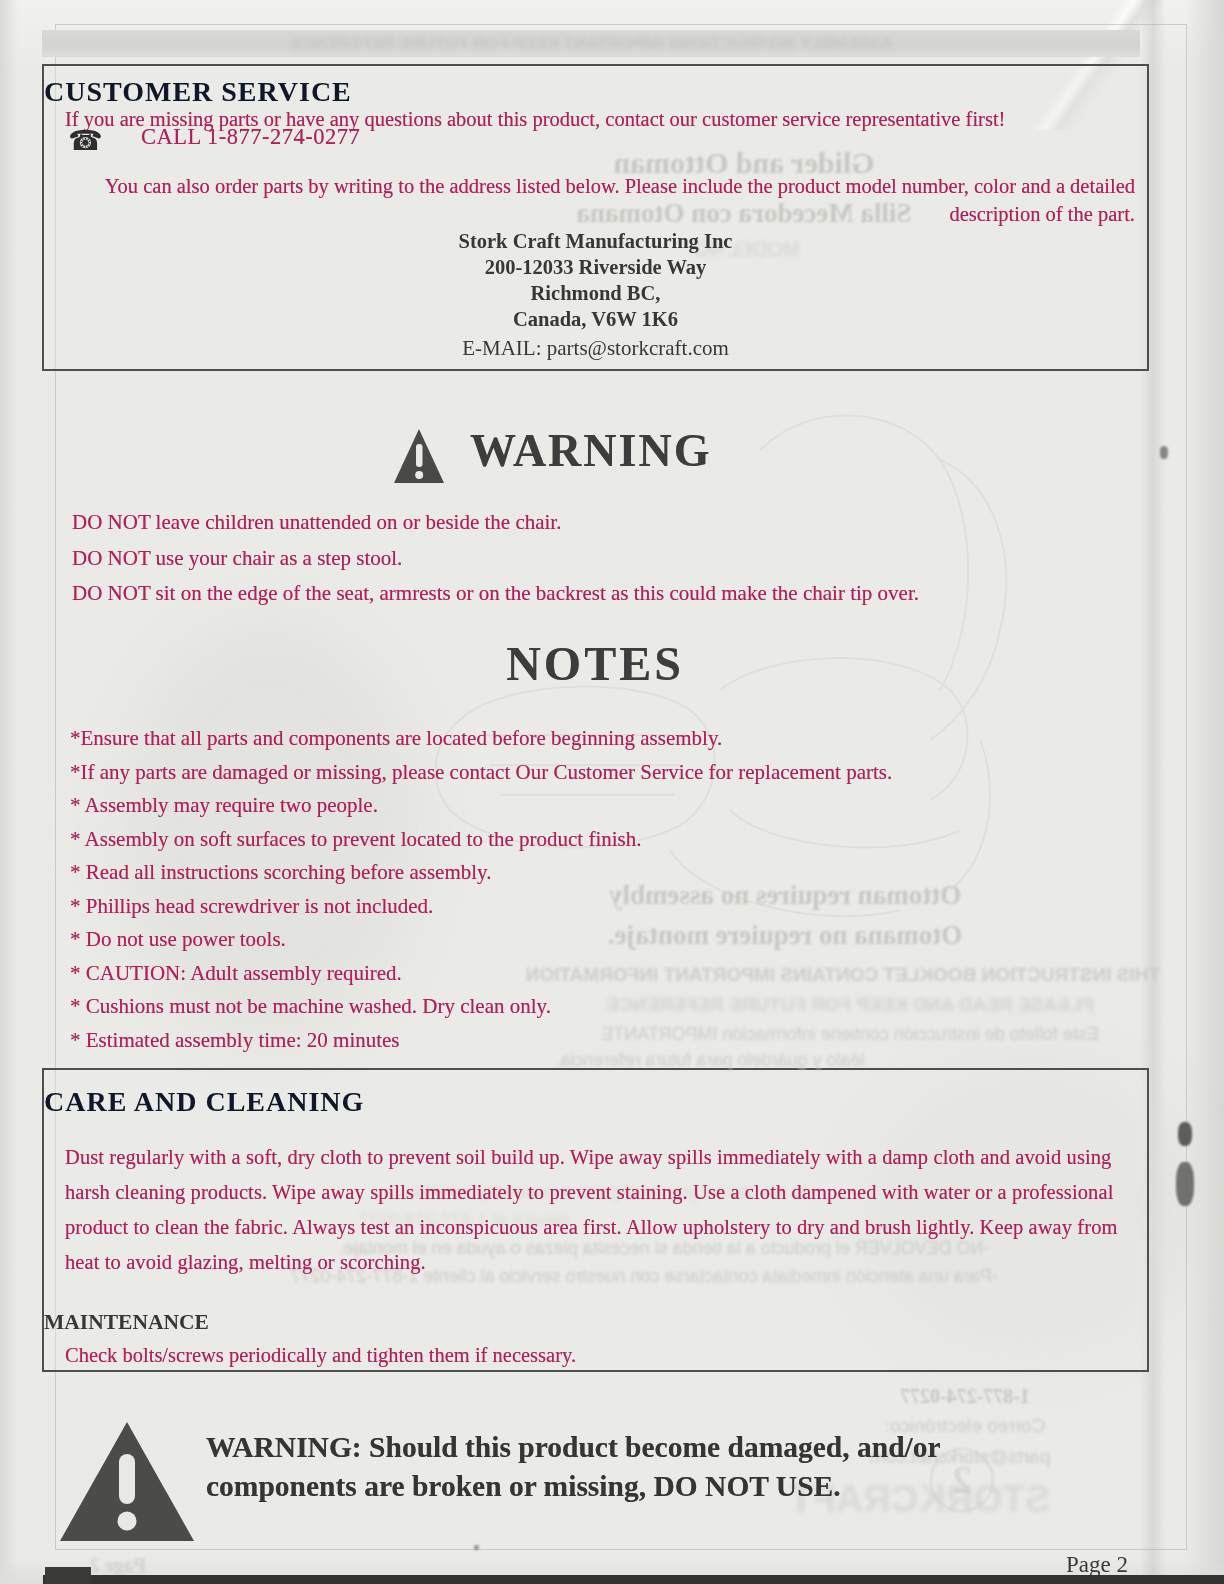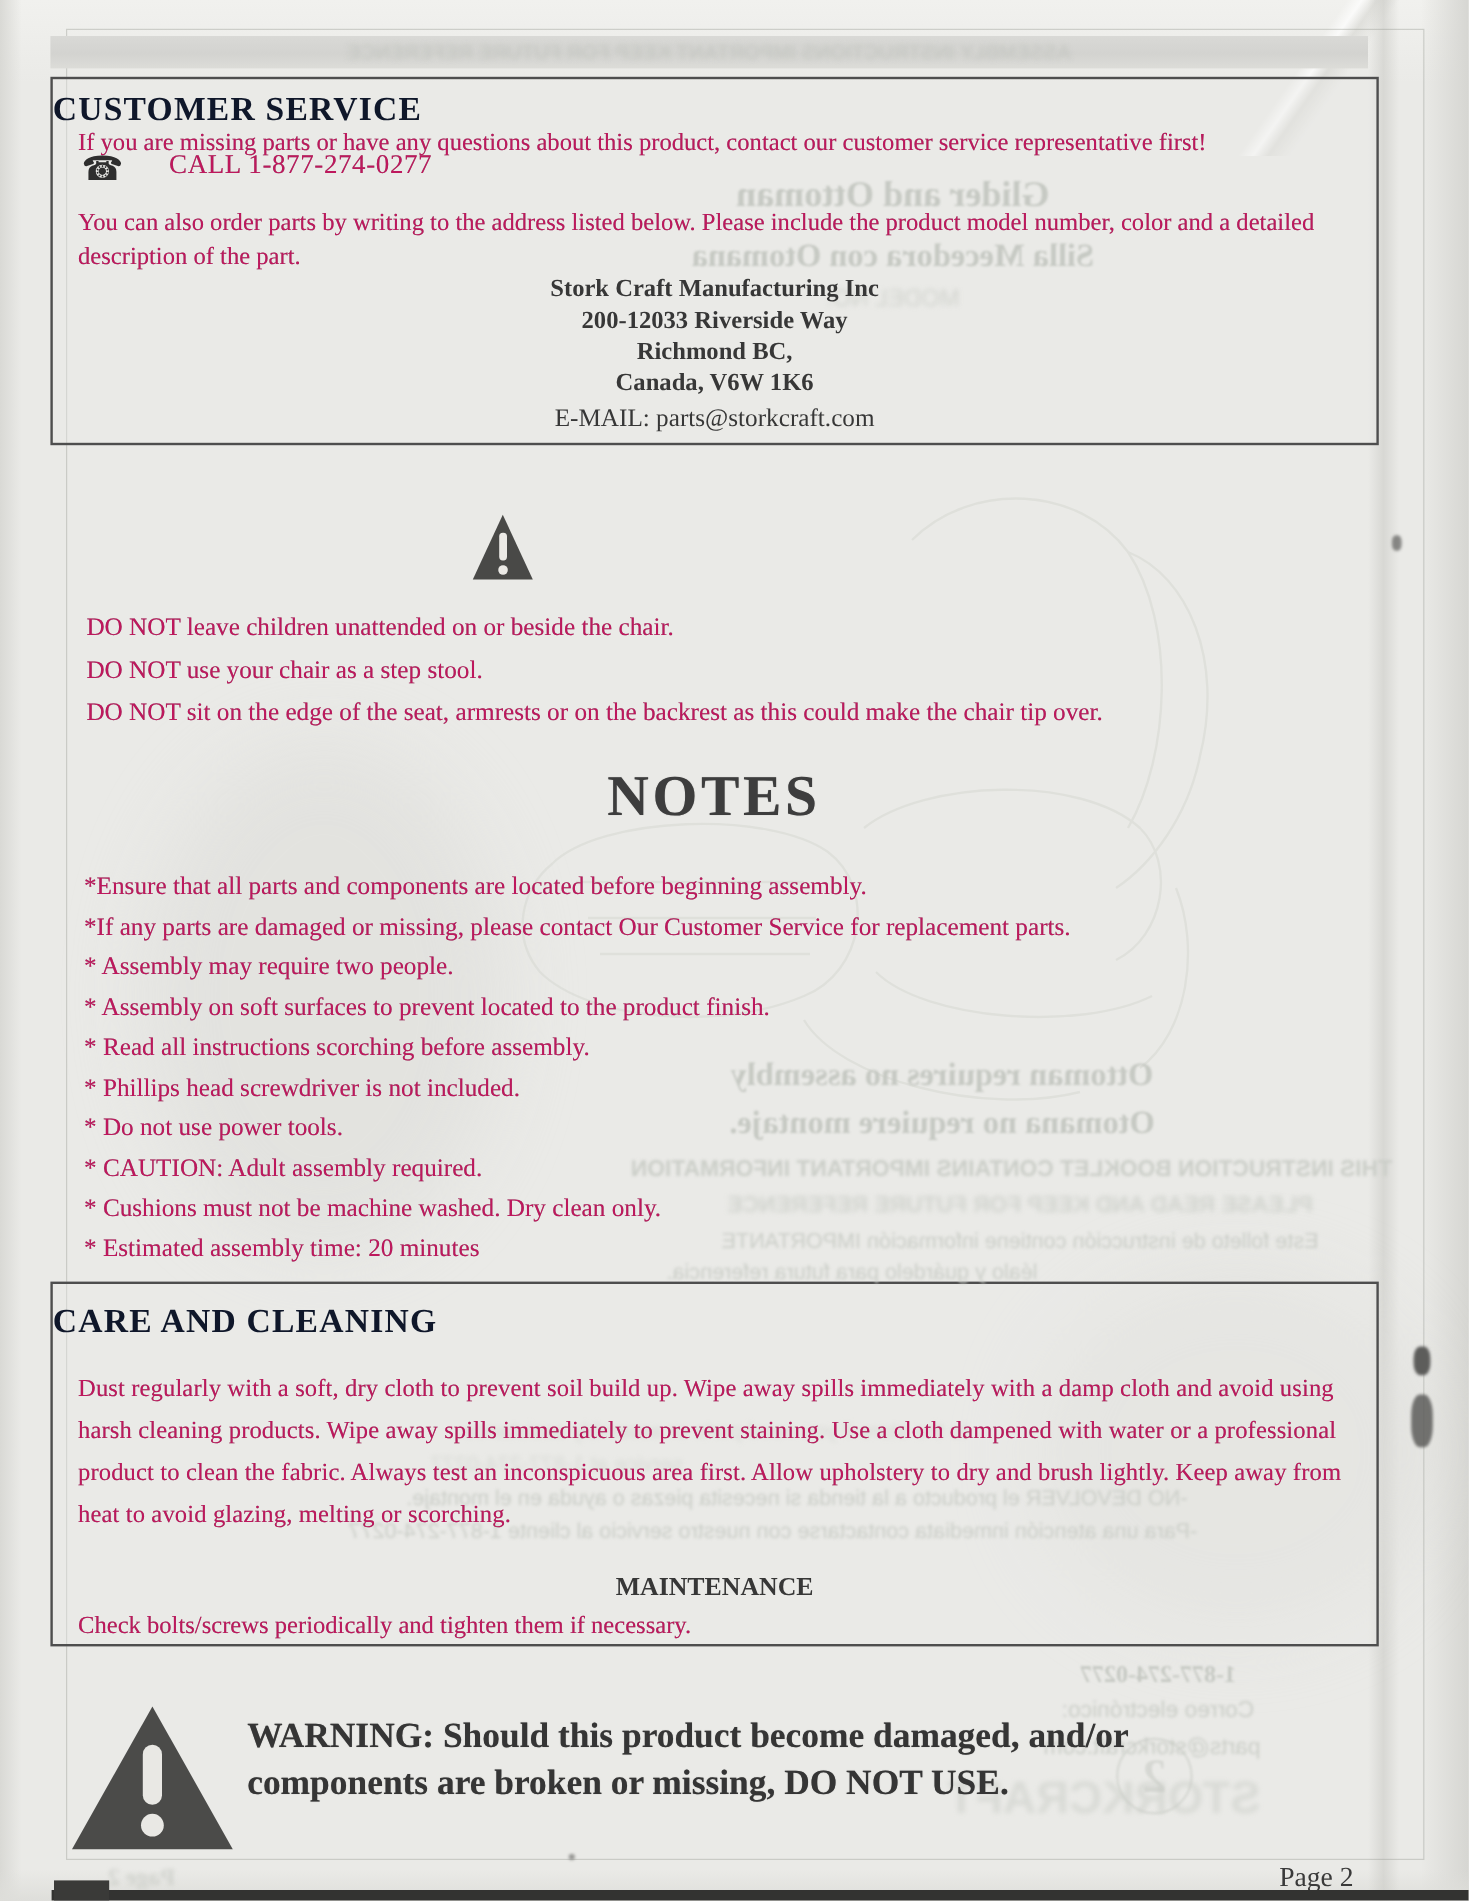--- a/index.html
+++ b/index.html
@@ -79,35 +79,36 @@
     <div class="ghost serifb" style="left:400px;top:80px;width:600px;font-size:30px;">Glider and Ottoman</div>
     <div class="ghost serifb" style="left:380px;top:132px;width:640px;font-size:27px;">Silla Mecedora con Otomana</div>
     <div class="ghost sans heavy" style="left:450px;top:172px;width:500px;font-size:20px;">MODEL NO:</div>
 
     <h1 class="box-title content" style="top:10px;font-size:28px;margin:0;">CUSTOMER SERVICE</h1>
     <p class="bodytext nowrap content" style="left:21px;top:42px;margin:0;">If you are missing parts or have any questions about this product, contact our customer service representative first!</p>
     <div class="content" style="left:24px;top:58px;">
       <span class="phone-glyph" style="font-size:28px;vertical-align:middle;">☎</span>
       <span class="bodytext" style="font-size:22.5px;margin-left:34px;letter-spacing:.5px;">CALL 1-877-274-0277</span>
     </div>
-    <p class="bodytext content" style="left:21px;top:106px;width:1070px;margin:0;line-height:28px;">You can also order parts by writing to the address listed below. Please include the product model number, color and a detailed description of the part.</p>
+    <p class="bodytext content" style="left:21px;top:106px;width:1070px;margin:0;line-height:28px;text-align:right;">You can also order parts by writing to the address listed below. Please include the product model number, color and a detailed description of the part.</p>
     <div class="content" style="left:0;top:162px;width:100%;text-align:center;font-weight:bold;font-size:20.5px;line-height:26px;color:#373737;">
       <div>Stork Craft Manufacturing Inc</div>
       <div>200-12033 Riverside Way</div>
       <div>Richmond BC,</div>
       <div>Canada, V6W 1K6</div>
     </div>
     <div class="content" style="left:0;top:270px;width:100%;text-align:center;font-weight:normal;font-size:21px;color:#373737;">E-MAIL: parts@storkcraft.com</div>
   </section>
 
   <svg class="tri-svg" style="left:392px;top:427px;" width="54" height="58" viewBox="0 0 54 58">
     <polygon points="27,2 52,56 2,56" fill="#494947"></polygon>
     <rect x="24" y="17" width="6.5" height="23" rx="3" fill="#eceae6"></rect>
     <circle cx="27.2" cy="48" r="4" fill="#eceae6"></circle>
   </svg>
+  <div class="big-head content" style="left:470px;top:424px;font-size:46px;letter-spacing:2px;">WARNING</div>
 
   <div class="content" style="left:72px;top:510px;">
     <div class="bodytext nowrap" style="height:35.6px;font-size:21px;">DO NOT leave children unattended on or beside the chair.</div>
     <div class="bodytext nowrap" style="height:35.6px;font-size:21px;">DO NOT use your chair as a step stool.</div>
     <div class="bodytext nowrap" style="height:35.6px;font-size:21px;">DO NOT sit on the edge of the seat, armrests or on the backrest as this could make the chair tip over.</div>
   </div>
 
   <div class="big-head content" style="left:0;top:636px;width:1190px;text-align:center;font-size:48px;letter-spacing:3px;">NOTES</div>
 
   <div class="content" style="left:70px;top:726px;">
@@ -131,21 +132,21 @@
   <div class="ghost sans" style="left:500px;top:1050px;width:420px;font-size:18px;">léalo y guárdelo para futura referencia.</div>
 
   <section class="rule-box" style="top:1068px;width:1107px;height:304px;">
     <div class="ghost sans heavy" style="left:150px;top:112px;width:800px;font-size:18px;opacity:.55;">to the store if you need parts or assembly assistance.</div>
     <div class="ghost sans heavy" style="left:120px;top:140px;width:600px;font-size:18px;opacity:.55;">service at 1-877-274-0277</div>
     <div class="ghost sans" style="left:180px;top:168px;width:880px;font-size:18px;">-NO DEVOLVER el producto a la tienda si necesita piezas o ayuda en el montaje.</div>
     <div class="ghost sans" style="left:140px;top:196px;width:920px;font-size:18px;">-Para una atención inmediata contactarse con nuestro servicio al cliente 1-877-274-0277</div>
 
     <h2 class="box-title content" style="top:16px;font-size:28px;margin:0;">CARE AND CLEANING</h2>
     <p class="bodytext content" style="left:21px;top:70px;width:1069px;margin:0;line-height:35px;letter-spacing:.1px;">Dust regularly with a soft, dry cloth to prevent soil build up. Wipe away spills immediately with a damp cloth and avoid using harsh cleaning products. Wipe away spills immediately to prevent staining. Use a cloth dampened with water or a professional product to clean the fabric. Always test an inconspicuous area first. Allow upholstery to dry and brush lightly. Keep away from heat to avoid glazing, melting or scorching.</p>
-    <div class="content" style="left:0;top:240px;width:100%;text-align:center;font-weight:bold;font-size:21.5px;color:#373737;">MAINTENANCE</div>
+    <div class="content" style="left:0;top:240px;width:100%;text-align:left;font-weight:bold;font-size:21.5px;color:#373737;">MAINTENANCE</div>
     <div class="bodytext nowrap content" style="left:21px;top:274px;">Check bolts/screws periodically and tighten them if necessary.</div>
   </section>
 
   <svg class="tri-svg" style="left:56px;top:1418px;" width="142" height="127" viewBox="0 0 142 127">
     <polygon points="71,4 138,123 4,123" fill="#4b4b49"></polygon>
     <rect x="63" y="36" width="16" height="50" rx="8" fill="#e9e8e4"></rect>
     <circle cx="71" cy="103" r="9.5" fill="#e9e8e4"></circle>
   </svg>
 
   <div class="ghost serifb" style="left:850px;top:1385px;width:230px;font-size:20px;">1-877-274-0277</div>

